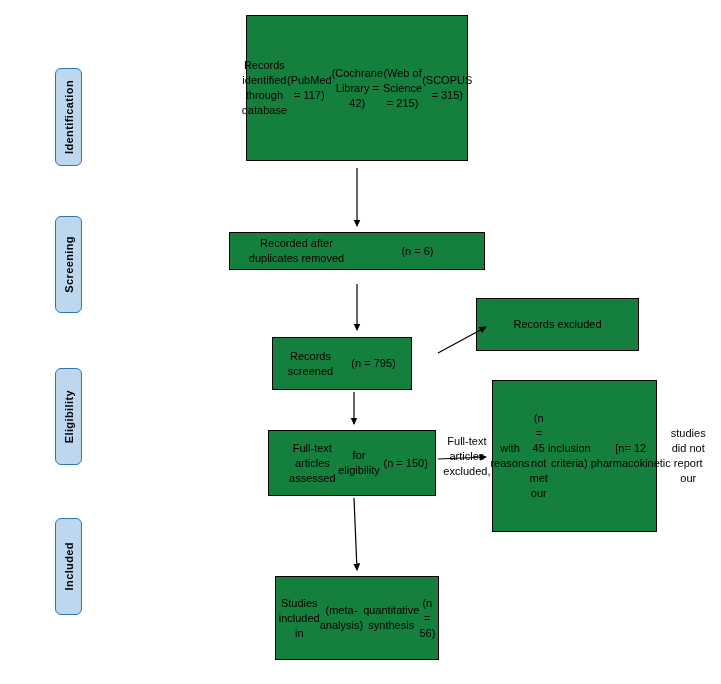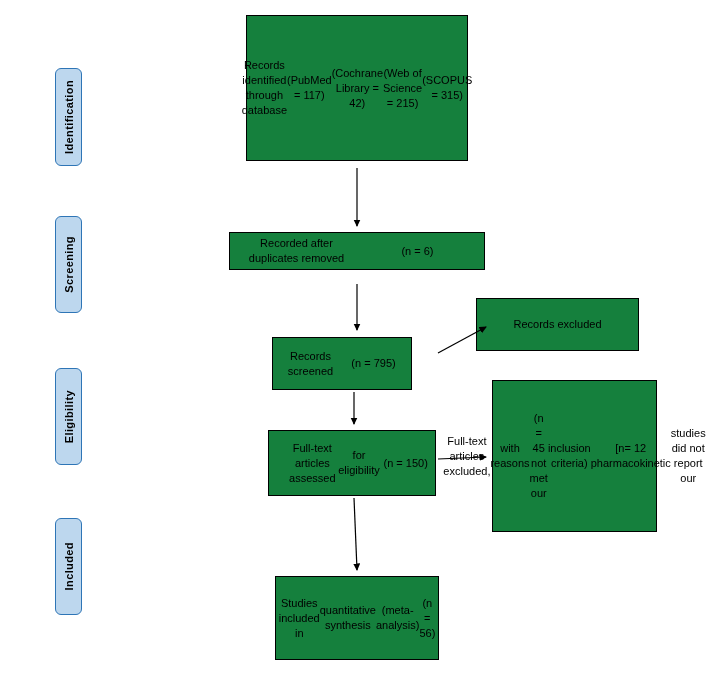--- a/index.html
+++ b/index.html
@@ -99,22 +99,22 @@
     <span class="line">with reasons</span>
     <span class="line">(n = 45 not met our</span>
     <span class="line">inclusion criteria)</span>
     <span class="line"></span>
     <span class="line">[n= 12 pharmacokinetic</span>
     <span class="line">studies did not report our</span>
   </div>
 
   <div class="flow-box" style="left:275px; top:576px; width:164px; height:84px;">
     <span class="line">Studies included in</span>
+    <span class="line">(meta-analysis)</span>
     <span class="line">quantitative synthesis</span>
-    <span class="line">(meta-analysis)</span>
     <span class="line">(n = 56)</span>
   </div>
 
   <svg class="arrows" width="721" height="684" viewBox="0 0 721 684">
     <defs>
       <marker id="ah" markerWidth="10" markerHeight="10" refX="6.5" refY="3.5" orient="auto" markerUnits="userSpaceOnUse">
         <path d="M0,0 L7.5,3.5 L0,7 Z" fill="#000"></path>
       </marker>
     </defs>
     <line x1="357" y1="168" x2="357" y2="226" marker-end="url(#ah)"></line>

